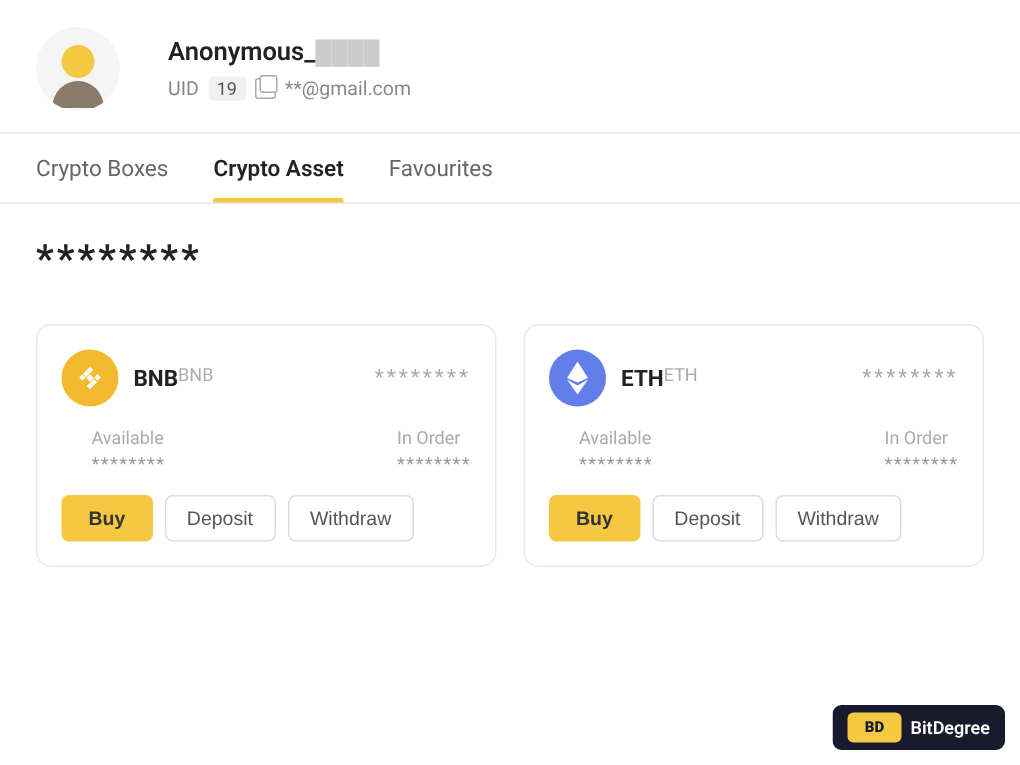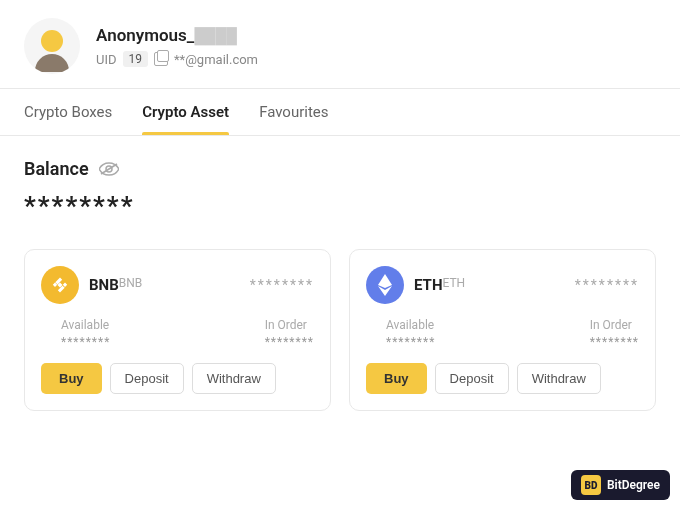--- a/index.html
+++ b/index.html
@@ -11,21 +11,21 @@
       color: #333;
       font-size: 14px;
     }
 
     
     .profile-header {
       display: flex;
       align-items: center;
       padding: 18px 24px 14px 24px;
       border-bottom: 1px solid #e8e8e8;
-      gap: 16px;
+      gap: 32px;
     }
     .avatar-wrap {
       width: 56px;
       height: 56px;
       border-radius: 50%;
       background: #f5f5f5;
       display: flex;
       align-items: center;
       justify-content: center;
       overflow: hidden;
@@ -277,21 +277,21 @@
       align-items: center;
       gap: 6px;
       background: #1a1a2e;
       color: #fff;
       padding: 5px 10px;
       border-radius: 6px;
       font-size: 12px;
       font-weight: 600;
     }
     .bd-icon {
-      width: 20px;
+      width: 36px;
       height: 20px;
       background: #f5c842;
       border-radius: 4px;
       display: flex;
       align-items: center;
       justify-content: center;
       font-size: 10px;
       font-weight: 900;
       color: #1a1a2e;
     }
@@ -319,30 +319,20 @@
   </div>
 </div>
 
 <div class="tabs-bar">
   <div class="tab-item">Crypto Boxes</div>
   <div class="tab-item active">Crypto Asset</div>
   <div class="tab-item">Favourites</div>
 </div>
 
 <div class="balance-section">
-  <div class="balance-title-row">
-    <span class="balance-title">Balance</span>
-    <span class="eye-icon">
-      <svg width="20" height="14" viewBox="0 0 20 14" fill="none" xmlns="http://www.w3.org/2000/svg">
-        <path d="M10 1C5.5 1 1.7 4 0.2 7C1.7 10 5.5 13 10 13C14.5 13 18.3 10 19.8 7C18.3 4 14.5 1 10 1Z" stroke="#aaa" stroke-width="1.5" fill="none"></path>
-        <circle cx="10" cy="7" r="3" stroke="#aaa" stroke-width="1.5" fill="none"></circle>
-        <line x1="2" y1="12" x2="18" y2="2" stroke="#aaa" stroke-width="1.5"></line>
-      </svg>
-    </span>
-  </div>
   <div class="balance-asterisks">********</div>
 </div>
 
 <div class="cards-row">
 
   <div class="crypto-card">
     <div class="card-top">
       <div class="coin-info">
         <div class="coin-icon bnb-icon">
           <svg width="20" height="20" viewBox="0 0 32 32" fill="white">

